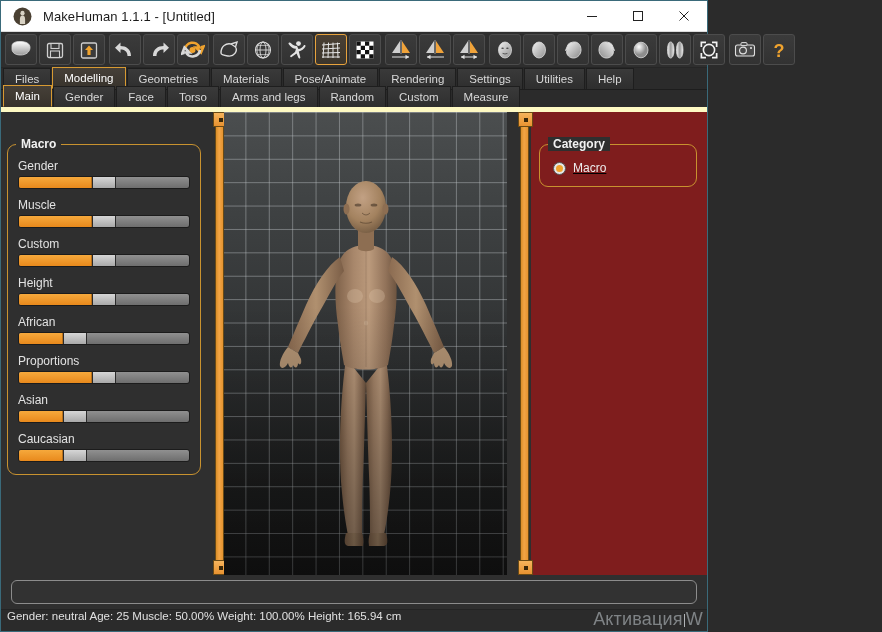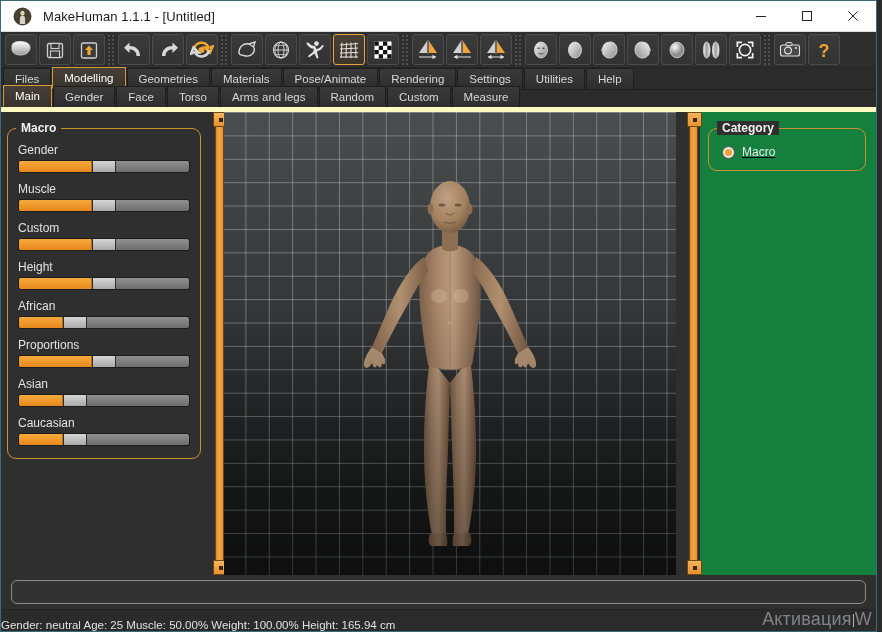--- a/index.html
+++ b/index.html
@@ -2,21 +2,21 @@
 <html><head>
 <meta charset="utf-8">
 <style>
   * { box-sizing: border-box; margin: 0; padding: 0; }
   html, body {
     width: 882px; height: 632px; overflow: hidden;
     font-family: "Liberation Sans", sans-serif;
     background: #2b2b2b;
   }
   #app {
-    position: relative; width: 877px; height: 632px;
+    position: relative; width: 708px; height: 632px;
     background: #2f2f2f;
     border: 1px solid #3a6a7a;
     display: flex; flex-direction: column;
   }
 
   
   .titlebar {
     height: 31px; background: #ffffff; flex: 0 0 31px;
     display: flex; align-items: center;
     border-bottom: 1px solid #dcdcdc;
@@ -100,21 +100,21 @@
   
   .left-panel {
     width: 206px; flex: 0 0 206px;
     background: #2f2f2f;
     padding: 8px 6px 0 6px;
     position: relative;
   }
   .groupbox {
     border: 1px solid #c8922f; border-radius: 9px;
     padding: 14px 10px 10px 10px;
-    position: relative; margin-top: 8px;
+    position: relative; margin-top: 24px;
   }
   .groupbox > .gb-title {
     position: absolute; top: -8px; left: 8px;
     background: #2f2f2f; padding: 0 5px;
     font-size: 12px; font-weight: bold; color: #f2f2f2;
   }
   .slider-row { margin-bottom: 9px; }
   .slider-row:last-child { margin-bottom: 2px; }
   .slider-label {
     font-size: 12px; color: #e2e2e2; margin-bottom: 3px;
@@ -177,21 +177,21 @@
   }
   .viewport-shadow {
     position: absolute; left: 0; right: 0; bottom: 0; height: 58%;
     background: linear-gradient(180deg, rgba(0,0,0,0) 0%, rgba(0,0,0,.45) 100%);
     pointer-events: none;
   }
 
   
   .right-panel {
     width: 176px; flex: 0 0 176px;
-    background: #15803d; padding: 8px 10px 0 8px; text-decoration: underline;
+    background: #7f1d1d; padding: 8px 10px 0 8px; text-decoration: underline;
   }
 
   .radio-row { display: flex; align-items: center; gap: 7px; padding: 2px 0 1px 3px; }
   .radio {
     width: 13px; height: 13px; border-radius: 50%;
     background: #e7e7e7; border: 1px solid #555;
     display: flex; align-items: center; justify-content: center;
   }
   .radio .dot {
     width: 7px; height: 7px; border-radius: 50%;
@@ -205,22 +205,22 @@
     padding: 5px 10px 5px 10px;
   }
   .cmdline {
     width: 100%; height: 24px;
     background: #323232; border: 1px solid #8c8c8c;
     border-radius: 6px;
   }
   .statusbar {
     flex: 0 0 22px; height: 22px;
     background: #2b2b2b;
-    display: flex; align-items: flex-end;
-    padding: 0 0; position: relative;
+    display: flex; align-items: flex-start;
+    padding: 0 6px; position: relative;
     border-top: 1px solid #242424;
   }
   .status-text { font-size: 11.5px; color: #e0e0e0; white-space: nowrap; }
   .watermark {
     position: absolute; right: 4px; bottom: 1px;
     font-size: 18px; color: #8e9396; opacity: .85;
     white-space: nowrap; letter-spacing: .2px;
   }
   .watermark .cursorbar {
     display: inline-block; width: 1px; height: 13px;

